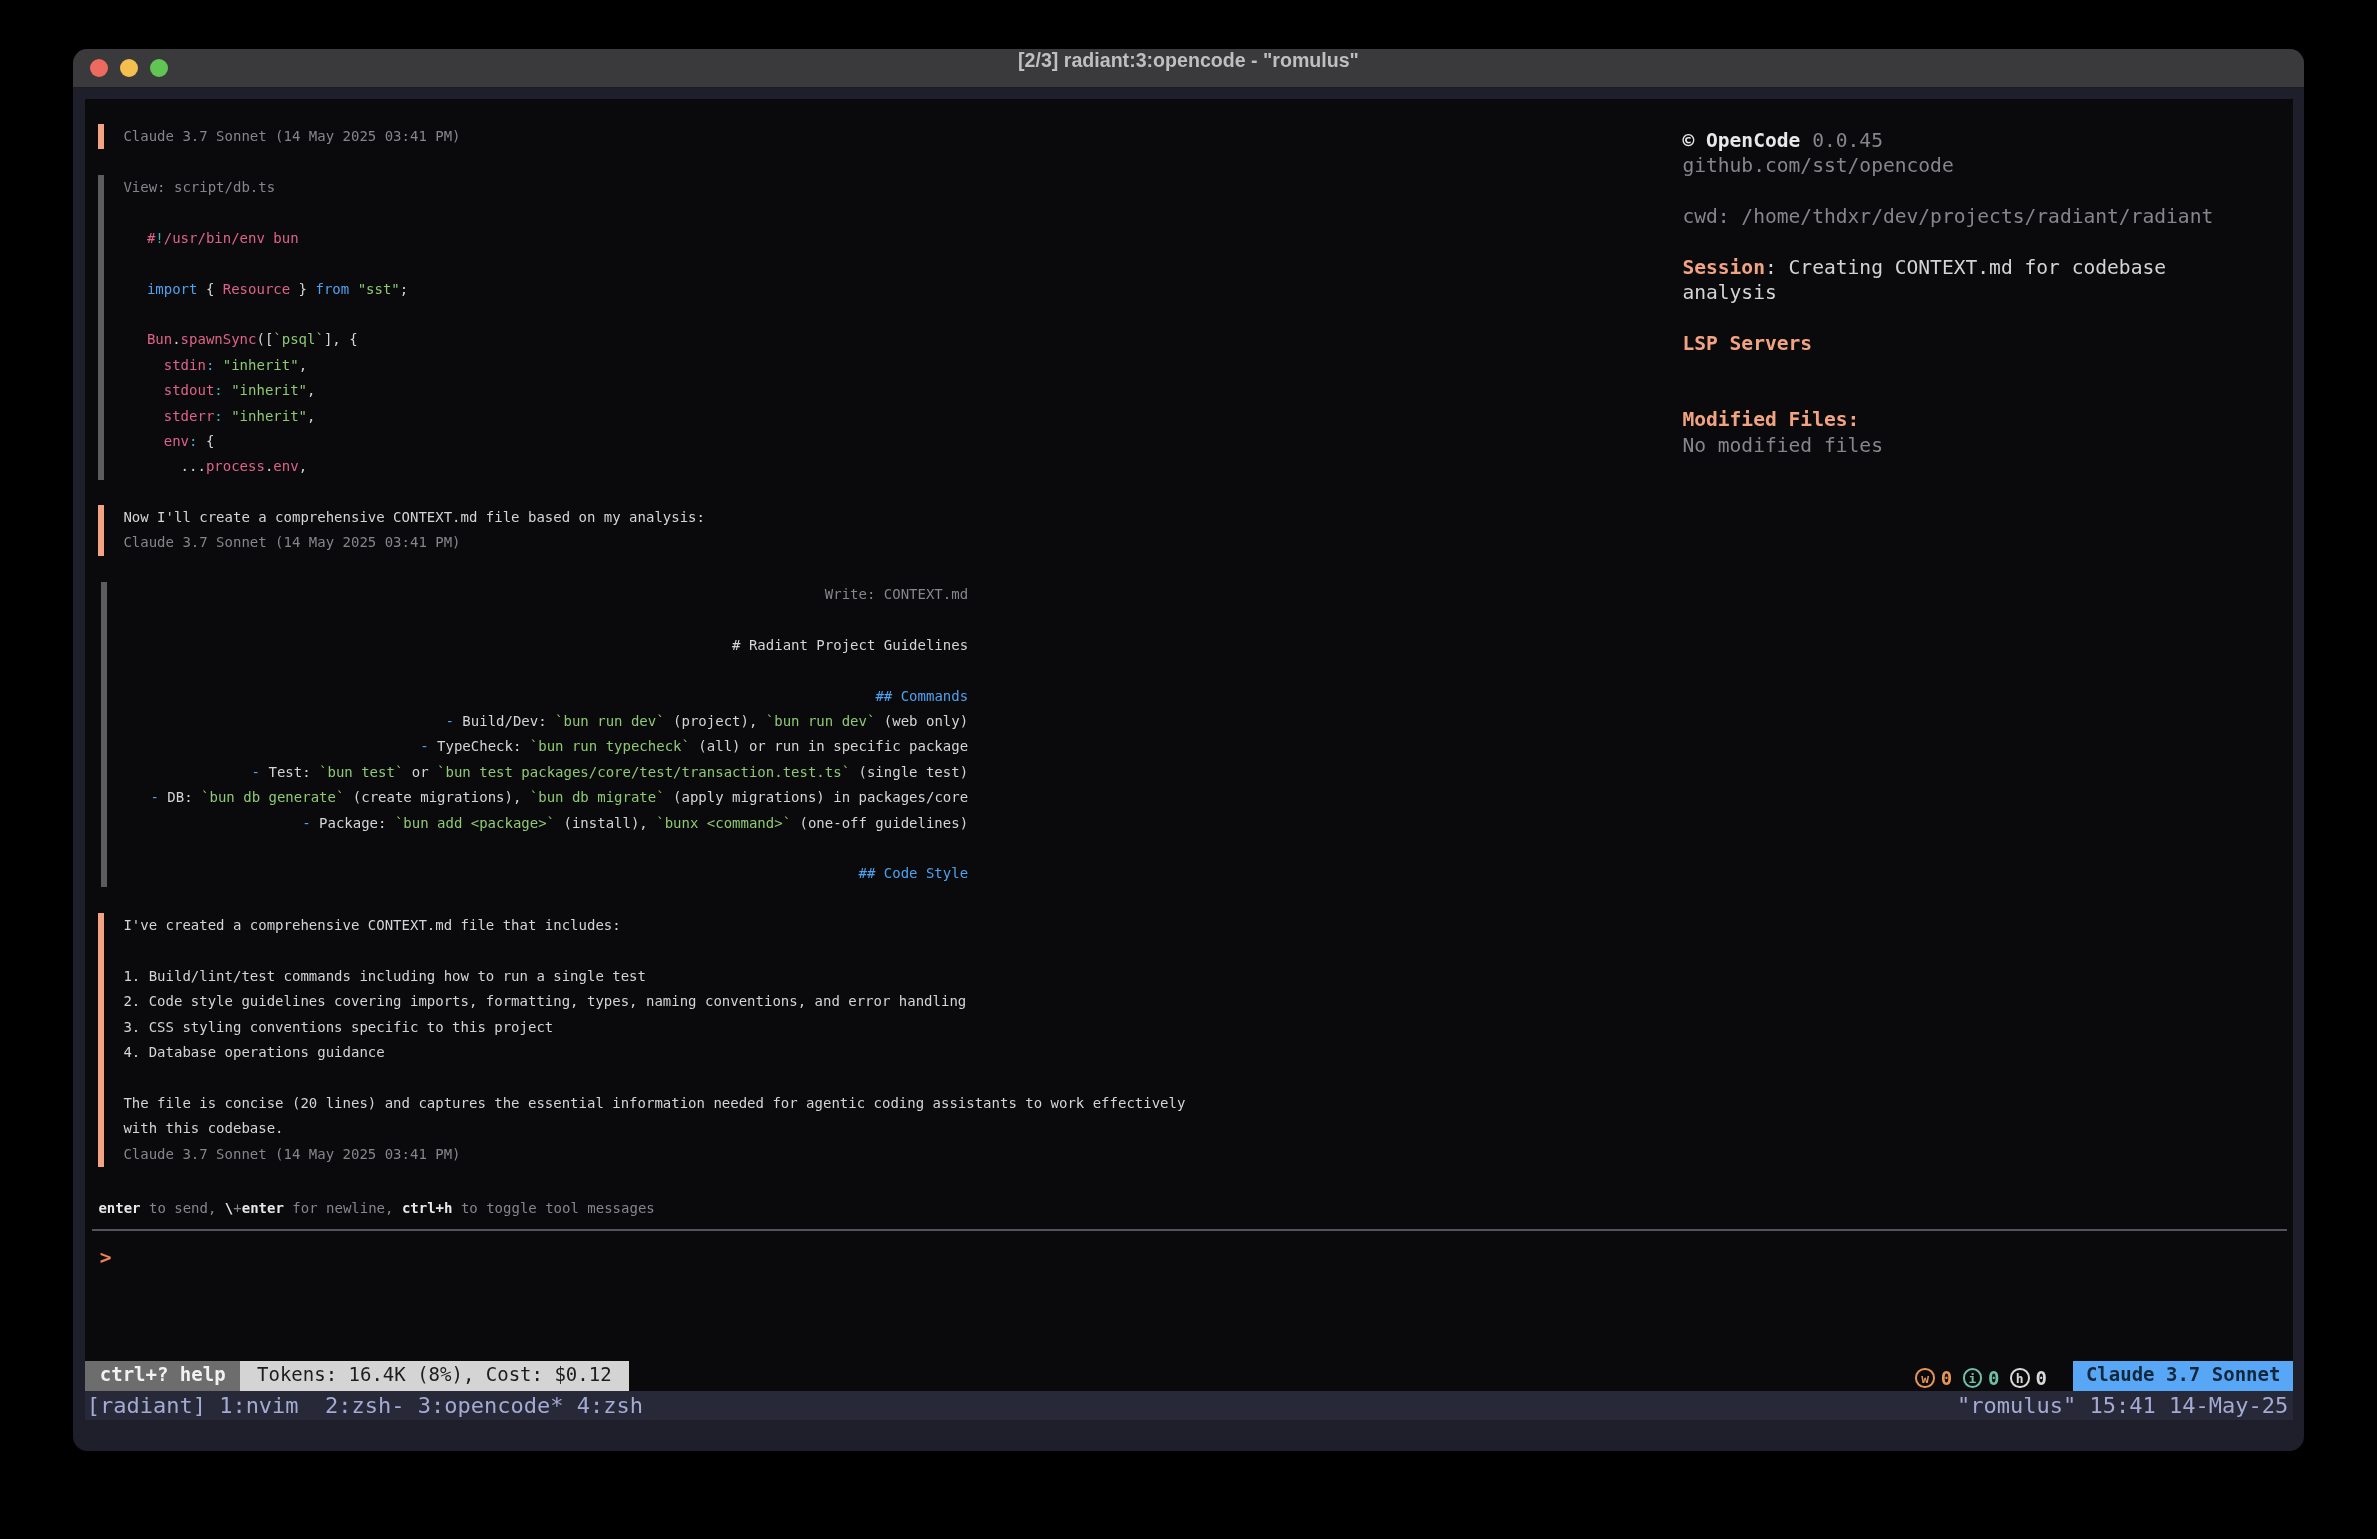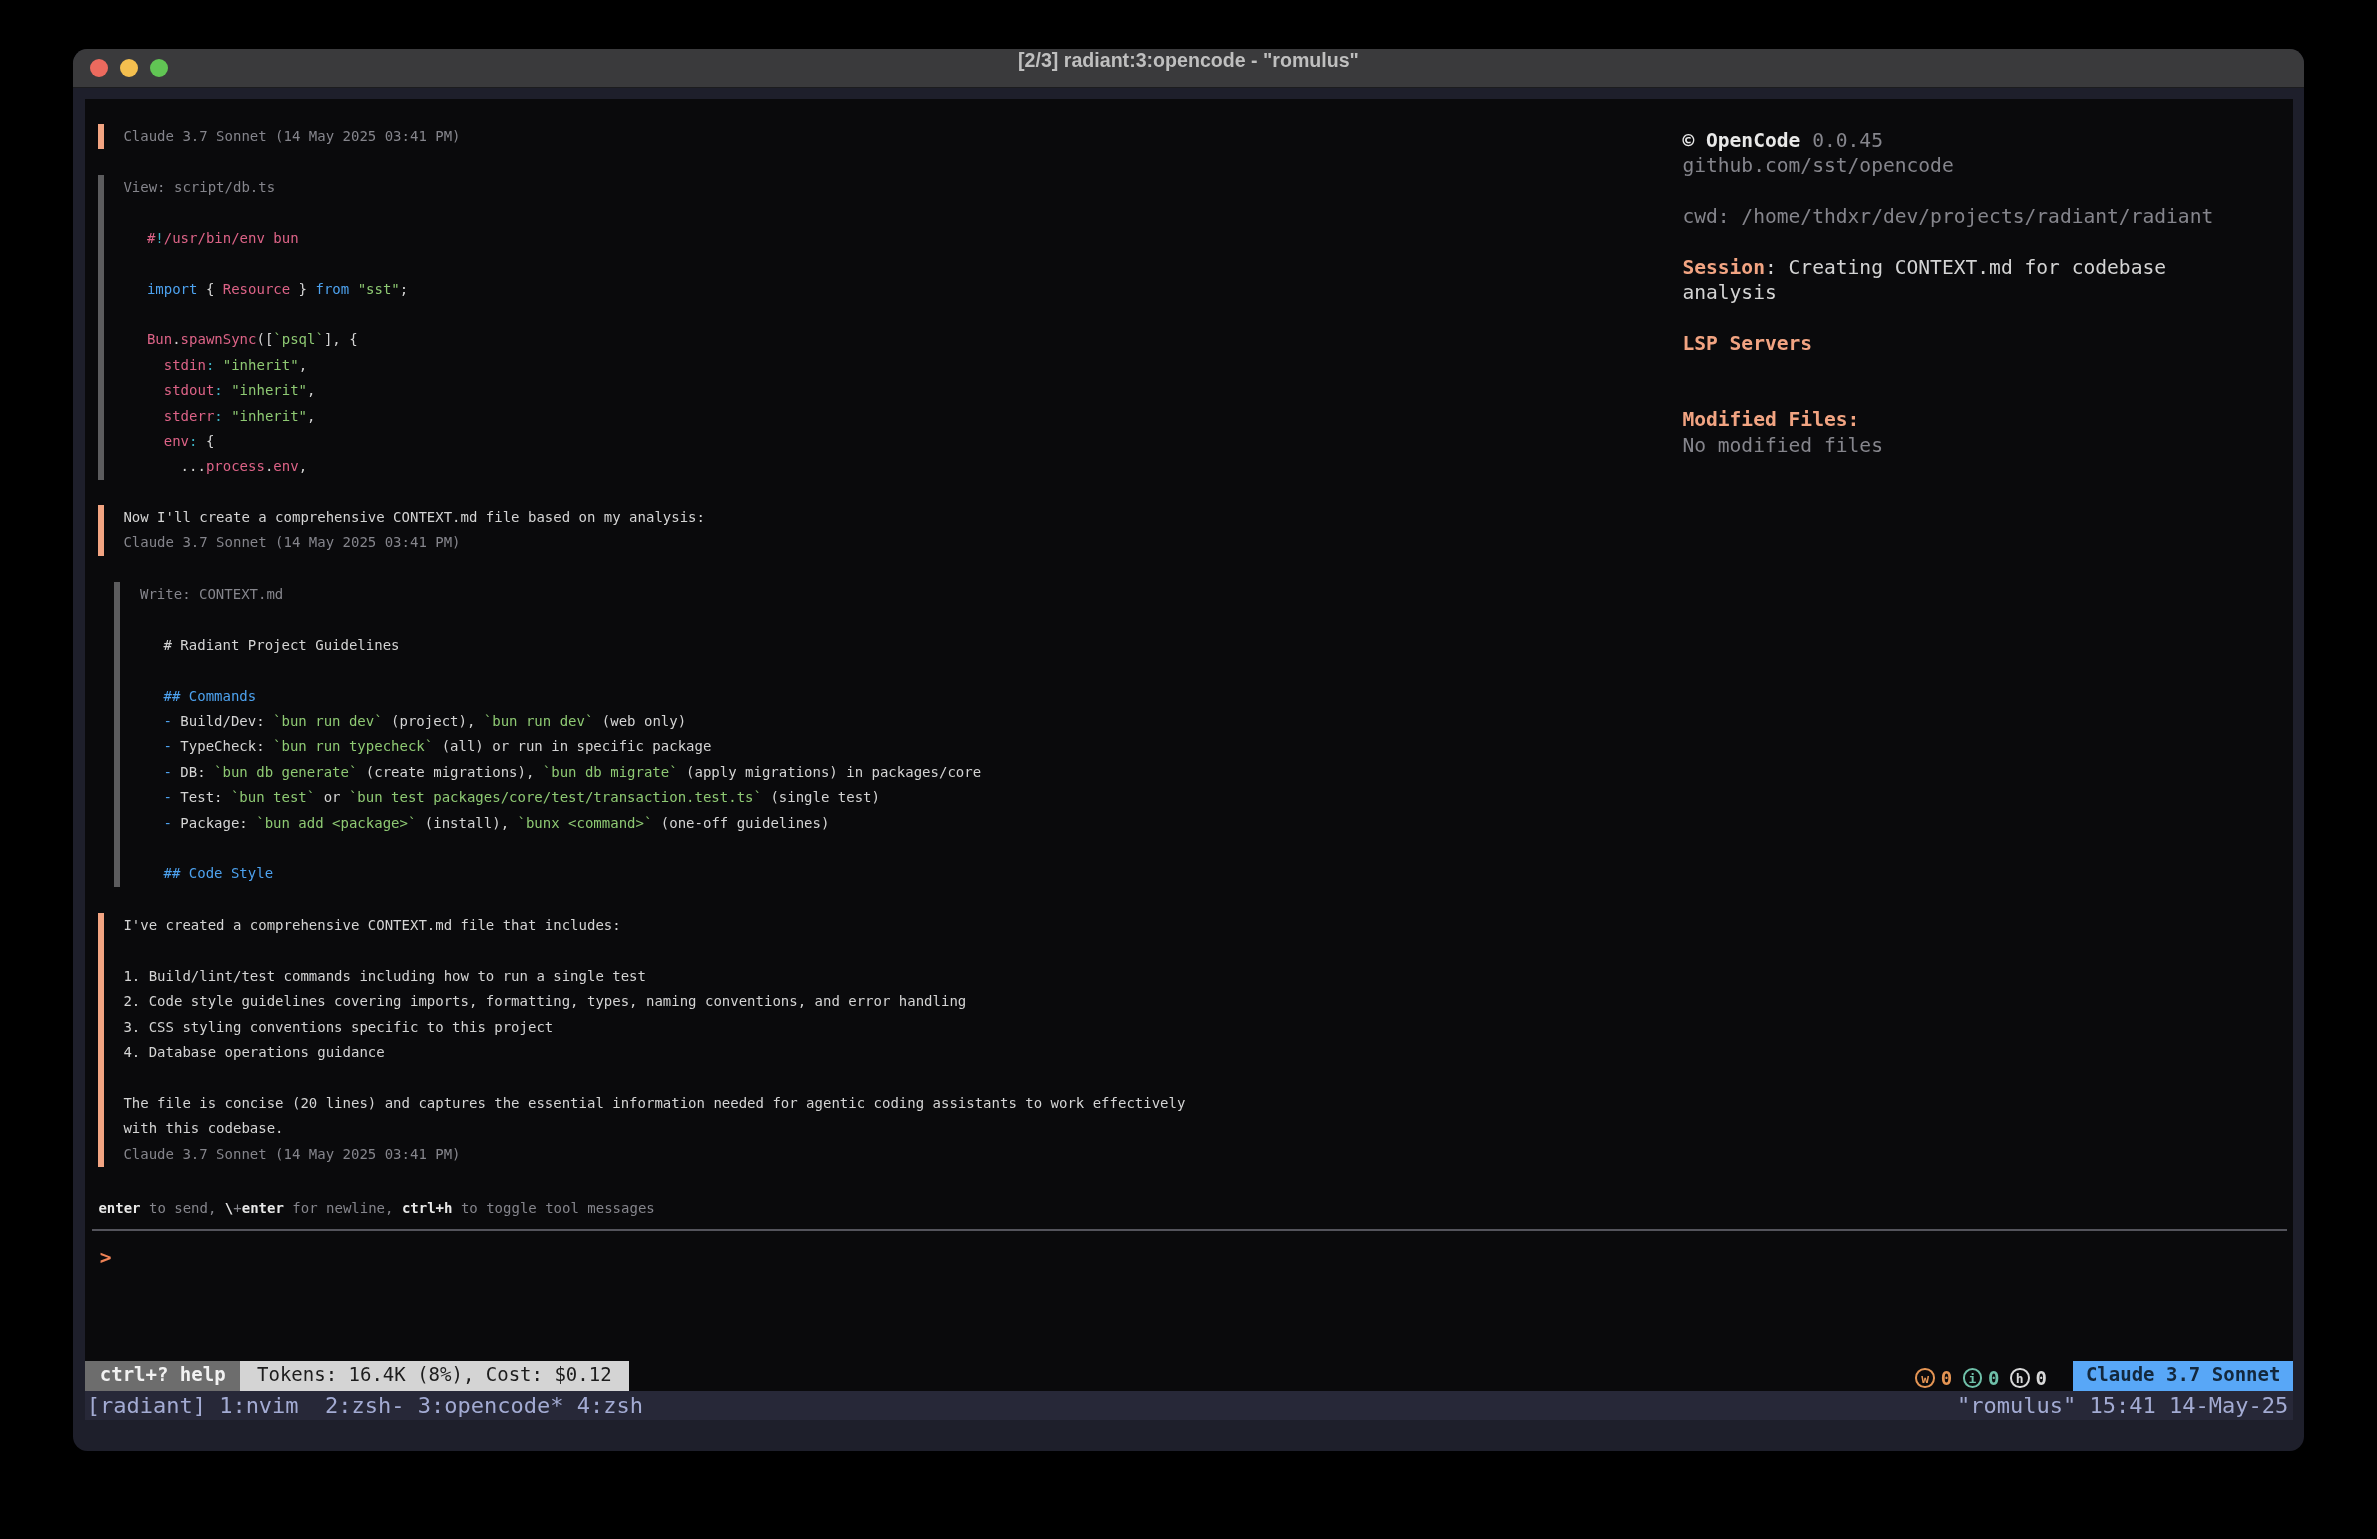--- a/index.html
+++ b/index.html
@@ -22,21 +22,21 @@
   
   .tui { position:absolute; left:12.4px; top:50px; width:2208px; height:1292px; background:#0a0a0c; }
 
   .block { position:absolute; border-left:6.5px solid; padding-left:19.6px;
            font-size:14px; line-height:25.4px; }
   .block.orange { border-color:#f2a482; }
   .block.gray   { border-color:#5c5c5e; }
   .b-a { left:12.4px; top:25px;   }
   .b-b { left:12.4px; top:76px;  }
   .b-c { left:12.4px; top:406px;  }
-  .b-d { left:29px; top:483px;  }
+  .b-d { left:16px; top:483px;text-align:right;  }
   .b-e { left:12.4px; top:814px; }
 
   .line { white-space:pre; height:25.4px; }
   .line.ind { padding-left:23.5px; }
 
   .c-w  { color:#d4d4d4; }
   .c-g  { color:#85858c; }
   .c-pk { color:#dd6387; }
   .c-bl { color:#4da2ef; }
   .c-cy { color:#3db2c5; }
@@ -107,22 +107,22 @@
         <div class="line"><span class="c-g">Claude 3.7 Sonnet (14 May 2025 03:41 PM)</span></div>
       </div>
     <div class="block b-d gray">
         <div class="line"><span class="c-g">Write: CONTEXT.md</span></div>
         <div class="line">&nbsp;</div>
         <div class="line ind"><span class="c-w"># Radiant Project Guidelines</span></div>
         <div class="line">&nbsp;</div>
         <div class="line ind"><span class="c-bl">## Commands</span></div>
         <div class="line ind"><span class="c-bl">- </span><span class="c-w">Build/Dev: </span><span class="c-gr">`bun run dev`</span><span class="c-w"> (project), </span><span class="c-gr">`bun run dev`</span><span class="c-w"> (web only)</span></div>
         <div class="line ind"><span class="c-bl">- </span><span class="c-w">TypeCheck: </span><span class="c-gr">`bun run typecheck`</span><span class="c-w"> (all) or run in specific package</span></div>
+        <div class="line ind"><span class="c-bl">- </span><span class="c-w">Test: </span><span class="c-gr">`bun test`</span><span class="c-w"> or </span><span class="c-gr">`bun test packages/core/test/transaction.test.ts`</span><span class="c-w"> (single test)</span></div>
         <div class="line ind"><span class="c-bl">- </span><span class="c-w">DB: </span><span class="c-gr">`bun db generate`</span><span class="c-w"> (create migrations), </span><span class="c-gr">`bun db migrate`</span><span class="c-w"> (apply migrations) in packages/core</span></div>
-        <div class="line ind"><span class="c-bl">- </span><span class="c-w">Test: </span><span class="c-gr">`bun test`</span><span class="c-w"> or </span><span class="c-gr">`bun test packages/core/test/transaction.test.ts`</span><span class="c-w"> (single test)</span></div>
         <div class="line ind"><span class="c-bl">- </span><span class="c-w">Package: </span><span class="c-gr">`bun add &lt;package&gt;`</span><span class="c-w"> (install), </span><span class="c-gr">`bunx &lt;command&gt;`</span><span class="c-w"> (one-off guidelines)</span></div>
         <div class="line">&nbsp;</div>
         <div class="line ind"><span class="c-bl">## Code Style</span></div>
       </div>
     <div class="block b-e orange">
         <div class="line"><span class="c-w">I've created a comprehensive CONTEXT.md file that includes:</span></div>
         <div class="line">&nbsp;</div>
         <div class="line"><span class="c-w">1. Build/lint/test commands including how to run a single test</span></div>
         <div class="line"><span class="c-w">2. Code style guidelines covering imports, formatting, types, naming conventions, and error handling</span></div>
         <div class="line"><span class="c-w">3. CSS styling conventions specific to this project</span></div>

